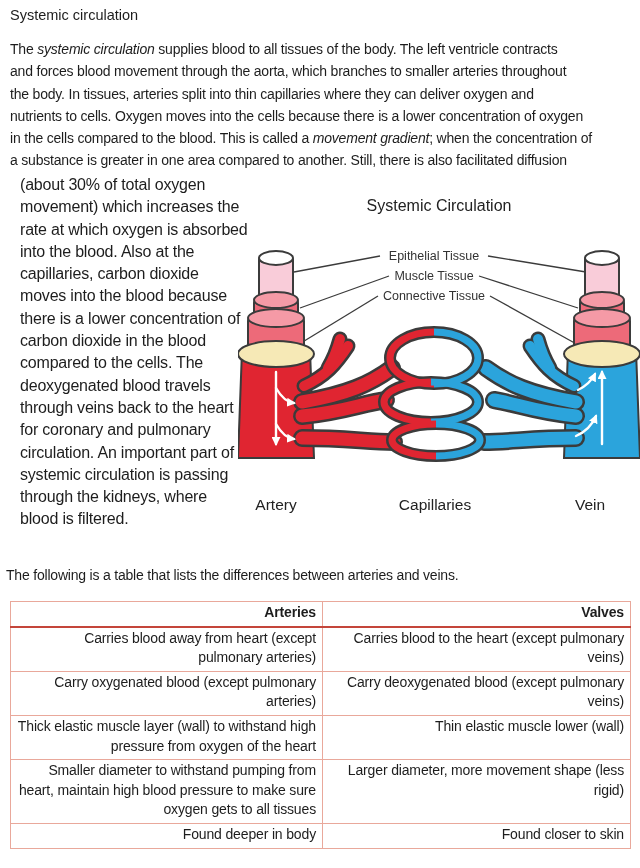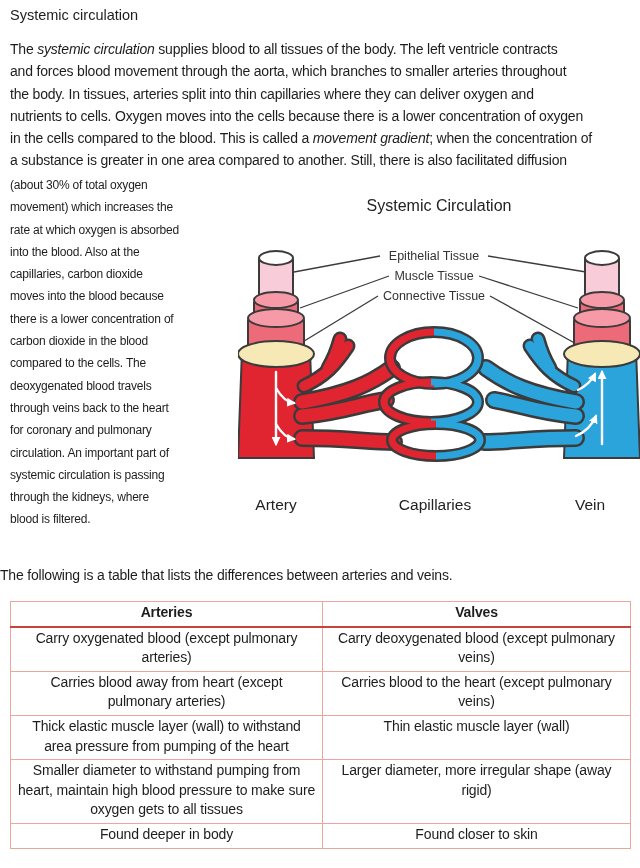--- a/index.html
+++ b/index.html
@@ -18,33 +18,33 @@
   body{
     width:640px;height:868px;position:relative;background:#ffffff;
     font-family:"Liberation Sans",sans-serif;color:#1d1d1d;overflow:hidden;
   }
   .heading{position:absolute;left:10px;top:7px;font-size:14.5px;}
   .intro{
     position:absolute;left:10px;top:38px;width:628px;
     font-size:14px;line-height:22.3px;letter-spacing:-0.2px;white-space:pre-line;
   }
   .side{
-    position:absolute;left:10px;top:174px;width:234px;
-    font-size:12px;line-height:22.3px;letter-spacing:-0.2px;white-space:pre-line;
+    position:absolute;left:20px;top:174px;width:234px;
+    font-size:16px;line-height:22.3px;letter-spacing:-0.2px;white-space:pre-line;
   }
   em{font-style:italic;}
   .diagram{position:absolute;left:238px;top:188px;width:402px;height:330px;}
-  .table-intro{position:absolute;left:0;top:567px;font-size:14px;letter-spacing:-0.2px;}
+  .table-intro{position:absolute;left:6px;top:567px;font-size:14px;letter-spacing:-0.2px;}
   .difftable{
     position:absolute;left:10px;top:601px;width:620px;
     border-collapse:collapse;font-size:14px;letter-spacing:-0.15px;table-layout:fixed;
   }
   .difftable th,.difftable td{
     border:1px solid var(--t-border);
-    padding:1px 6px 3px 6px;text-align:center;vertical-align:top;line-height:19.6px;
+    padding:1px 6px 3px 6px;text-align:right;vertical-align:top;line-height:19.6px;
   }
   .difftable th{font-weight:bold;border-bottom:2.5px solid var(--t-rule);}
   
   .vout{fill:none;stroke:var(--c-outline);stroke-linecap:round;}
   .vred{fill:none;stroke:var(--c-artery_red);stroke-linecap:round;}
   .vblue{fill:none;stroke:var(--c-vein_blue);stroke-linecap:round;}
   .warrow{fill:none;stroke:#ffffff;stroke-width:2.4;stroke-linecap:round;}
   .leader{stroke:var(--c-outline);stroke-width:1.3;}
   .dtitle{font-family:"Liberation Sans",sans-serif;font-size:16px;fill:#222;text-anchor:middle;}
   .dlabel{font-family:"Liberation Sans",sans-serif;font-size:12.5px;fill:#333;text-anchor:middle;}
@@ -189,33 +189,33 @@
       <col style="width:308px">
     </colgroup>
   <thead>
     <tr>
       <th>Arteries</th>
       <th>Valves</th>
     </tr>
   </thead>
   <tbody>
       <tr>
+        <td>Carries blood away from heart (except pulmonary arteries)</td>
+        <td>Carries blood to the heart (except pulmonary veins)</td>
+      </tr>
+      <tr>
         <td>Carry oxygenated blood (except pulmonary arteries)</td>
         <td>Carry deoxygenated blood (except pulmonary veins)</td>
       </tr>
       <tr>
-        <td>Carries blood away from heart (except pulmonary arteries)</td>
-        <td>Carries blood to the heart (except pulmonary veins)</td>
-      </tr>
-      <tr>
-        <td>Thick elastic muscle layer (wall) to withstand area pressure from pumping of the heart</td>
-        <td>Thin elastic muscle layer (wall)</td>
+        <td>Thick elastic muscle layer (wall) to withstand high pressure from oxygen of the heart</td>
+        <td>Thin elastic muscle lower (wall)</td>
       </tr>
       <tr>
         <td>Smaller diameter to withstand pumping from heart, maintain high blood pressure to make sure oxygen gets to all tissues</td>
-        <td>Larger diameter, more irregular shape (away rigid)</td>
+        <td>Larger diameter, more movement shape (less rigid)</td>
       </tr>
       <tr>
         <td>Found deeper in body</td>
         <td>Found closer to skin</td>
       </tr>
     </tbody>
 </table>
 
 </body></html>

